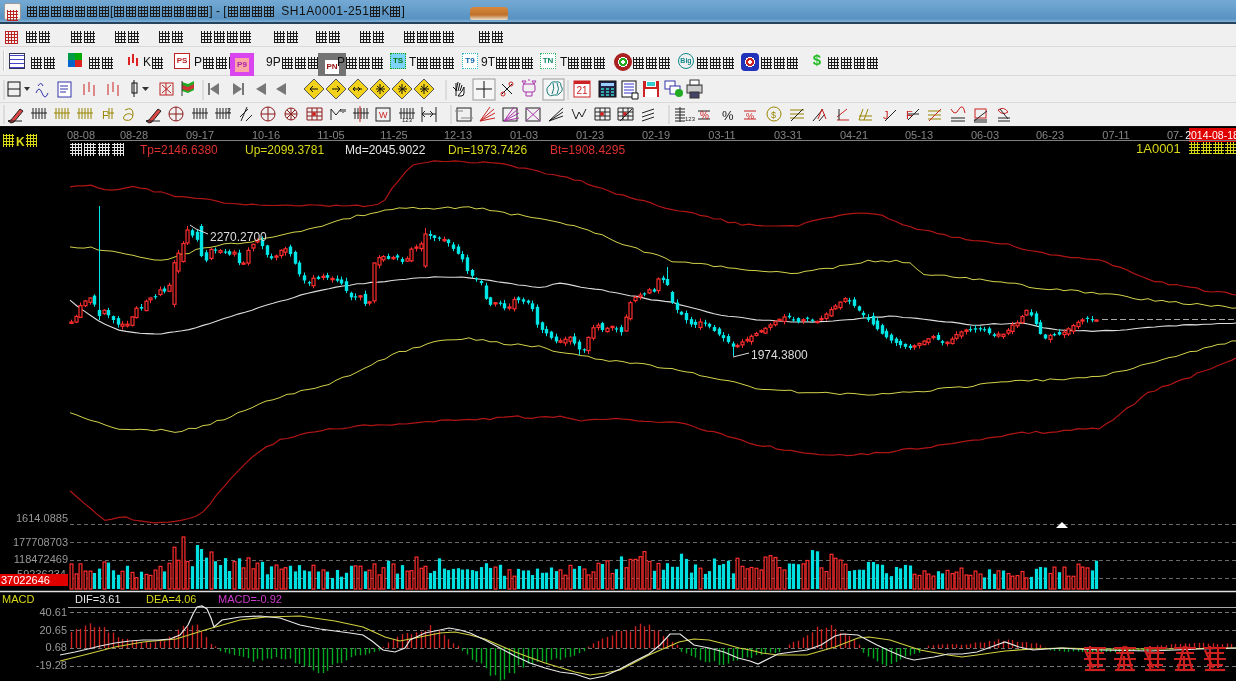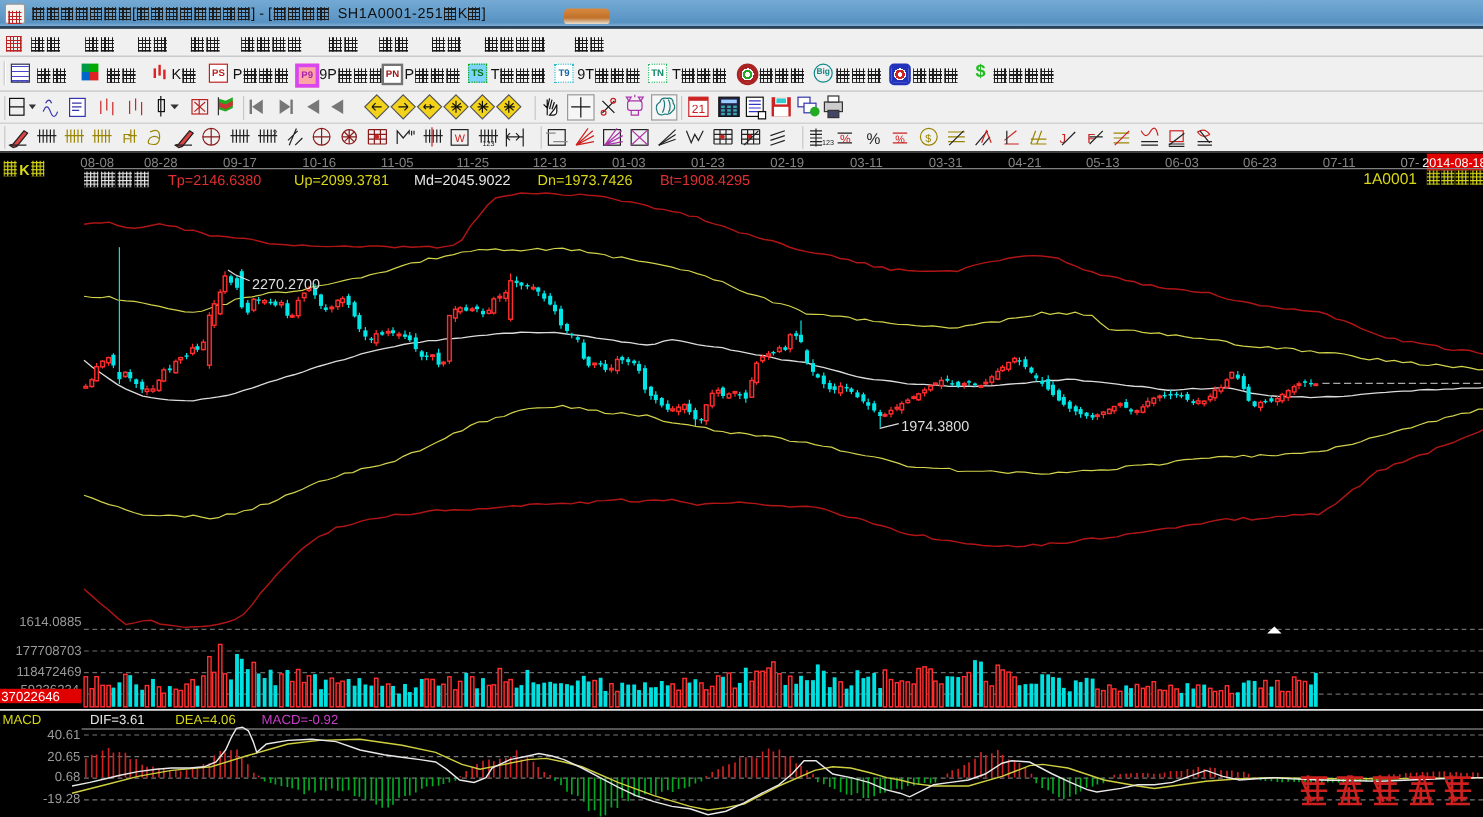--- a/index.html
+++ b/index.html
@@ -44,23 +44,23 @@
 <div class="ic" style="left:68px;background:conic-gradient(#0a0 0 25%,#d22 0 50%,#06c 0 75%,#094 0)"></div>
 <div class="lb" style="left:88px"><i class="z zk" style="width:11px;height:12px"></i><i class="z zk" style="width:11px;height:12px"></i></div>
 <div class="ic" style="left:126px;border:0">
       <span style="position:absolute;left:2px;top:4px;width:2px;height:8px;background:#d22"></span>
       <span style="position:absolute;left:6px;top:1px;width:2px;height:9px;background:#d22"></span>
       <span style="position:absolute;left:10px;top:5px;width:2px;height:8px;background:#d22"></span>
     </div>
 <div class="lb" style="left:143px">K<i class="z zk" style="width:11px;height:12px"></i></div>
 <div class="ic" style="left:174px;border:1px solid #b22;background:#fff;color:#b22">PS</div>
 <div class="lb" style="left:194px">P<i class="z zk" style="width:11px;height:12px"></i><i class="z zk" style="width:11px;height:12px"></i><i class="z zk" style="width:11px;height:12px"></i></div>
-<div class="ic" style="left:246px;border:3px solid #d946ef;background:#fca5a5;color:#a2a">P9</div>
+<div class="ic" style="left:230px;border:5px solid #d946ef;background:#fca5a5;color:#a2a">P9</div>
 <div class="lb" style="left:266px">9P<i class="z zk" style="width:11px;height:12px"></i><i class="z zk" style="width:11px;height:12px"></i><i class="z zk" style="width:11px;height:12px"></i></div>
-<div class="ic" style="left:318px;border:2px solid #737373;background:#fff;color:#911">PN</div>
+<div class="ic" style="left:318px;border:7px solid #737373;background:#fff;color:#911">PN</div>
 <div class="lb" style="left:337px">P<i class="z zk" style="width:11px;height:12px"></i><i class="z zk" style="width:11px;height:12px"></i><i class="z zk" style="width:11px;height:12px"></i></div>
 <div class="ic" style="left:390px;border:1px dotted #1a1;background:#7dd3fc;color:#071"> TS</div>
 <div class="lb" style="left:409px">T<i class="z zk" style="width:11px;height:12px"></i><i class="z zk" style="width:11px;height:12px"></i><i class="z zk" style="width:11px;height:12px"></i></div>
 <div class="ic" style="left:462px;border:1px dotted #3bc;background:#fff;color:#16a">T9</div>
 <div class="lb" style="left:481px">9T<i class="z zk" style="width:11px;height:12px"></i><i class="z zk" style="width:11px;height:12px"></i><i class="z zk" style="width:11px;height:12px"></i></div>
 <div class="ic" style="left:540px;border:1px dotted #3b6;background:#fff;color:#186">TN</div>
 <div class="lb" style="left:560px">T<i class="z zk" style="width:11px;height:12px"></i><i class="z zk" style="width:11px;height:12px"></i><i class="z zk" style="width:11px;height:12px"></i></div>
 <div class="ic" style="left:614px;border-radius:50%;border:2px solid #a22;background:radial-gradient(circle,#fff 0 2px,#2a2 2px 4px,#fff 4px 5px,#a22 5px)"></div>
 <div class="lb" style="left:632px"><i class="z zk" style="width:11px;height:12px"></i><i class="z zk" style="width:11px;height:12px"></i><i class="z zk" style="width:11px;height:12px"></i></div>
 <div class="ic" style="left:678px;border-radius:50%;border:1px solid #188;color:#188;font-size:7px">Big</div>

